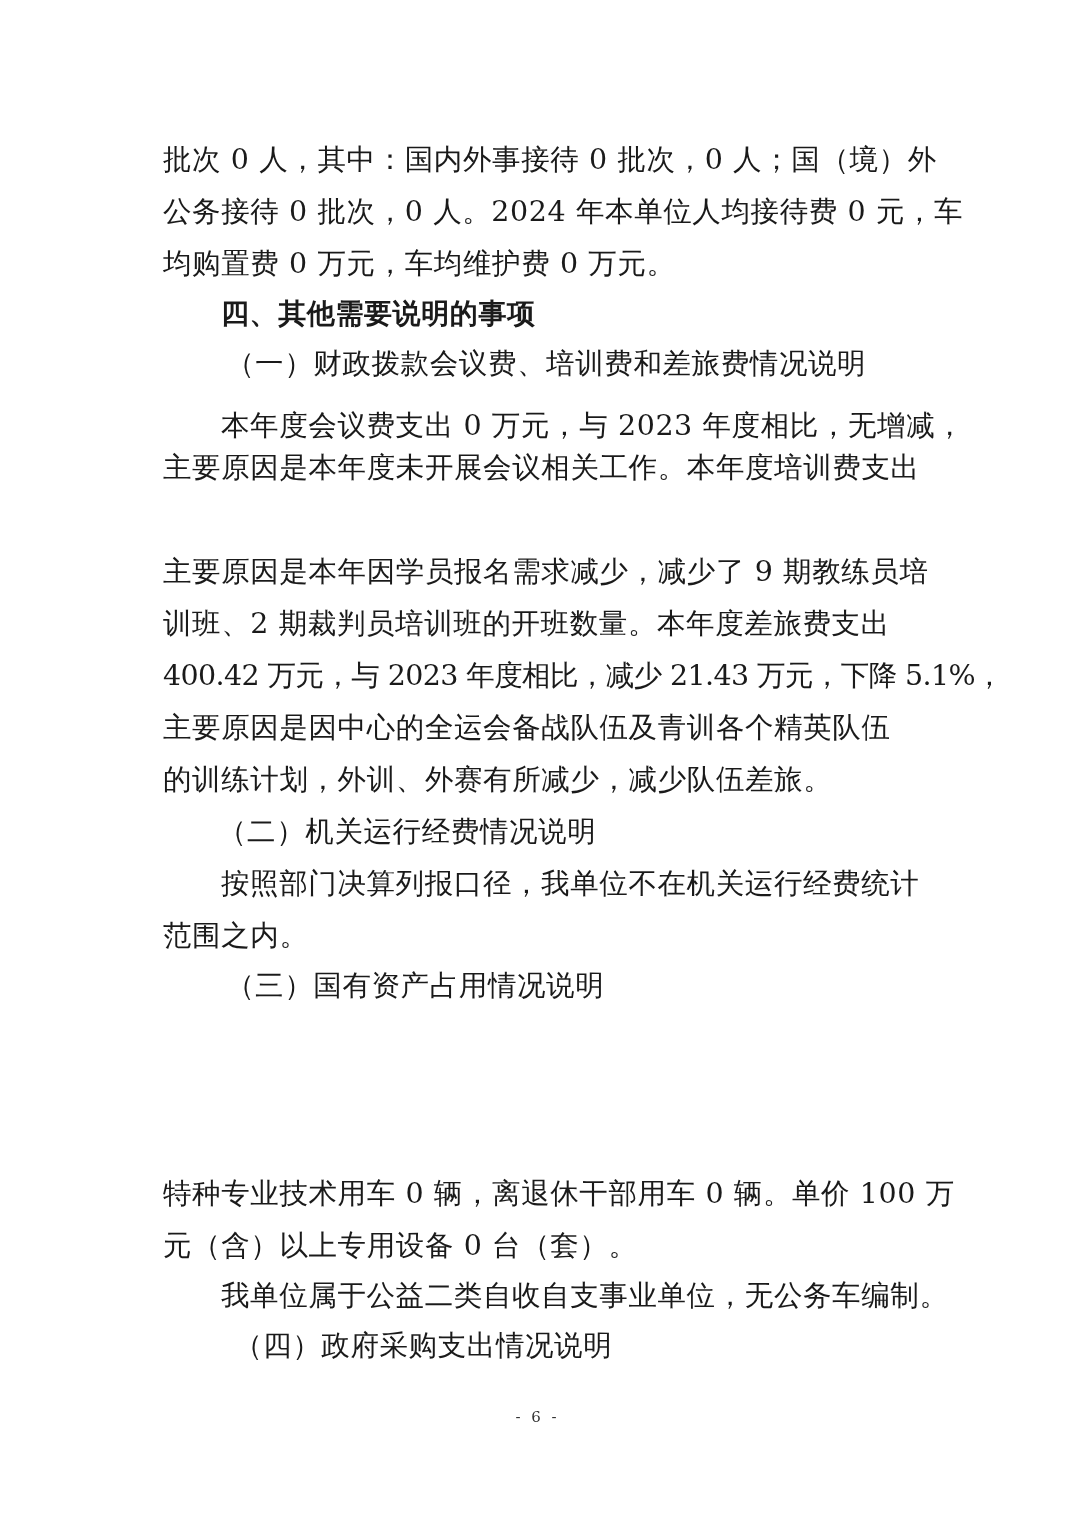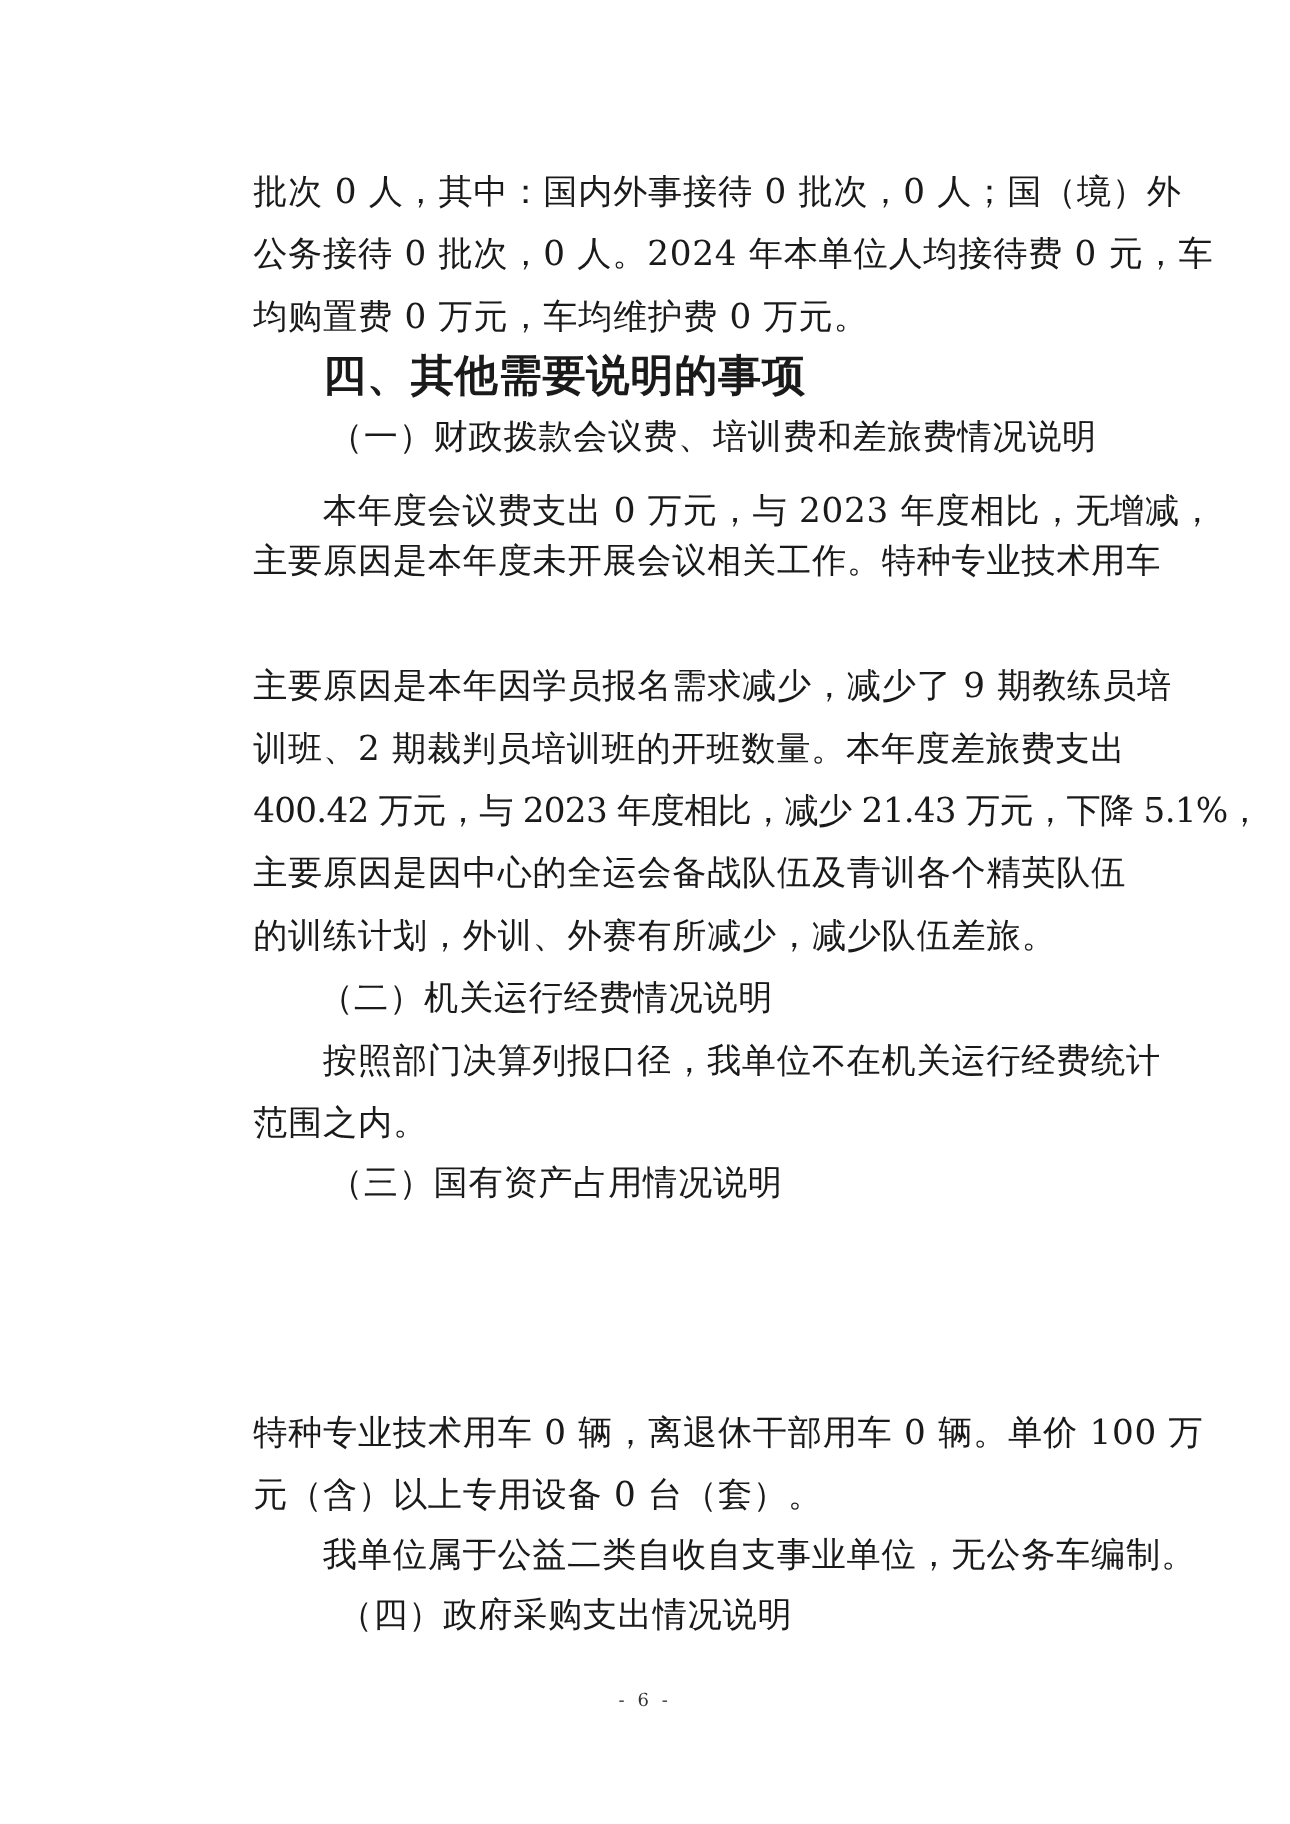--- a/index.html
+++ b/index.html
@@ -23,27 +23,26 @@
       height: 1520px;
     }
     .line {
       position: absolute;
       left: 163px;
       width: 760px;
       font-size: 28.5px;
       line-height: 36px;
       white-space: nowrap;
       letter-spacing: 0.6px;
-      margin-left: 48px;
     }
     .indent { left: 221px; }
     .h1 {
       font-family: "DejaVu Sans", "Liberation Sans", sans-serif;
       font-weight: bold;
-      font-size: 36px;
+      font-size: 28px;
     }
     .h2 { left: 226px; }
     .pagenum {
       position: absolute;
       left: 0;
       width: 1075px;
       top: 1408px;
       text-align: center;
       font-size: 15px;
       color: #333;
@@ -57,21 +56,21 @@
 
   <div class="line" style="top:142px">批次 0 人，其中：国内外事接待 0 批次，0 人；国（境）外</div>
   <div class="line" style="top:194px">公务接待 0 批次，0 人。2024 年本单位人均接待费 0 元，车</div>
   <div class="line" style="top:246px">均购置费 0 万元，车均维护费 0 万元。</div>
 
   <div class="line indent h1" style="top:296px">四、其他需要说明的事项</div>
 
   <div class="line h2" style="top:346px">（一）财政拨款会议费、培训费和差旅费情况说明</div>
 
   <div class="line indent" style="top:408px">本年度会议费支出 0 万元，与 2023 年度相比，无增减，</div>
-  <div class="line" style="top:450px">主要原因是本年度未开展会议相关工作。特种专业技术用车</div>
+  <div class="line" style="top:450px">主要原因是本年度未开展会议相关工作。本年度培训费支出</div>
   <div class="line" style="top:554px">主要原因是本年因学员报名需求减少，减少了 9 期教练员培</div>
   <div class="line" style="top:606px">训班、2 期裁判员培训班的开班数量。本年度差旅费支出</div>
   <div class="line" style="top:658px;letter-spacing:-0.6px">400.42 万元，与 2023 年度相比，减少 21.43 万元，下降 5.1%，</div>
   <div class="line" style="top:710px">主要原因是因中心的全运会备战队伍及青训各个精英队伍</div>
   <div class="line" style="top:762px">的训练计划，外训、外赛有所减少，减少队伍差旅。</div>
 
   <div class="line h2" style="top:814px;left:218px">（二）机关运行经费情况说明</div>
 
   <div class="line indent" style="top:866px">按照部门决算列报口径，我单位不在机关运行经费统计</div>
   <div class="line" style="top:918px">范围之内。</div>

